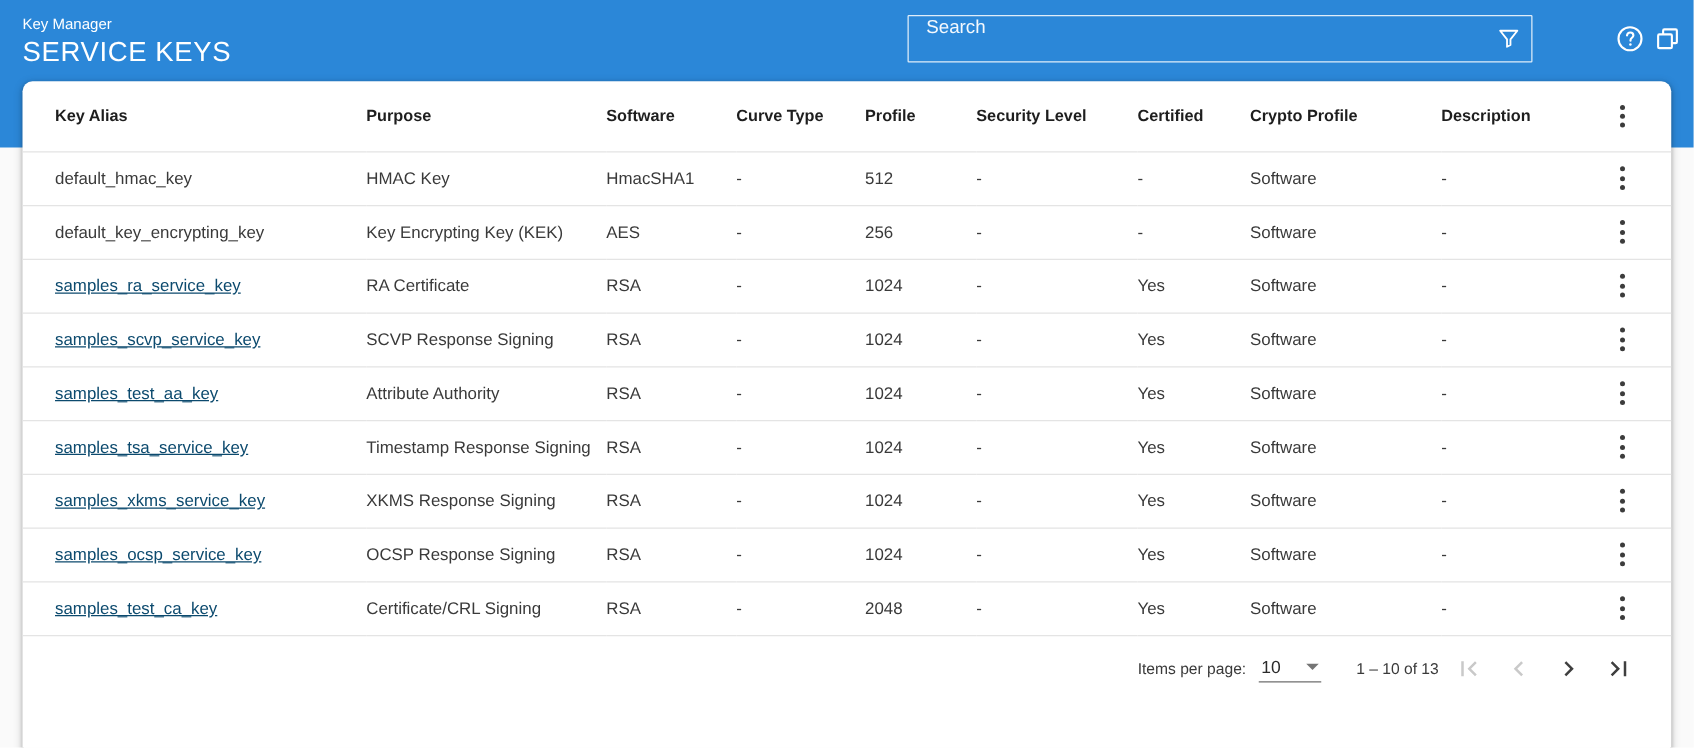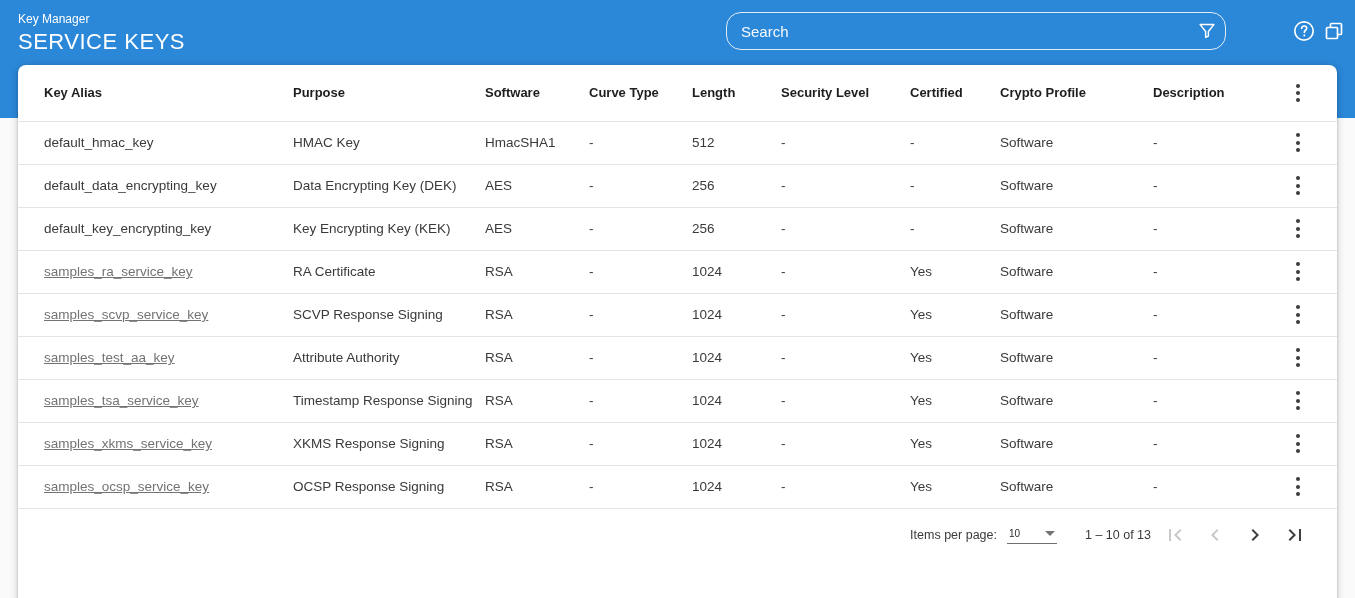--- a/index.html
+++ b/index.html
@@ -15,22 +15,22 @@
   .topbar {
     position:absolute; top:0; left:0; right:0; height:118px;
     background:var(--header-blue,#2b87d8);
   }
   .title-block { position:absolute; left:18px; top:11px; color:#fff; }
   .eyebrow { font-size:12px; line-height:16px; font-weight:400; }
   .page-title { font-size:22px; line-height:26px; font-weight:400; letter-spacing:.5px; margin-top:2px; }
 
   .search-box {
     position:absolute; left:726px; top:12px; width:500px; height:38px;
-    border:1px solid rgba(255,255,255,.85); border-radius:15px;
-    display:flex; align-items:center;
+    border:1px solid rgba(255,255,255,.85); border-radius:1px;
+    display:flex; align-items:flex-start;
   }
   .search-box input {
     flex:1; background:transparent; border:none; outline:none;
     color:#fff; font-size:15px; padding:0 8px 0 14px;
     font-family:"Liberation Sans", sans-serif;
   }
   .search-box input::placeholder { color:#fff; opacity:.95; }
   .icon-btn {
     background:transparent; border:none; cursor:pointer;
     display:flex; align-items:center; justify-content:center;
@@ -49,39 +49,39 @@
   table { width:1319px; table-layout:fixed; border-collapse:collapse; }
   col.c-alias{width:275px} col.c-purpose{width:192px} col.c-algo{width:104px}
   col.c-curve{width:103px} col.c-len{width:89px} col.c-sec{width:129px}
   col.c-cert{width:90px} col.c-prof{width:153px} col.c-desc{width:127px}
   col.c-menu{width:57px}
   th, td { text-align:left; border-bottom:1px solid #e4e4e4; padding:0 6px 0 0; }
   th { height:56px; font-size:13px; font-weight:bold; color:#1e1e1e;margin-left:29px; }
   td { height:43px; font-size:13.5px; color:#3a3a3a; }
   th:first-child, td:first-child { padding-left:26px; }
   td.link-cell .link {
-    text-decoration:underline; color:#737373; cursor:pointer;
+    text-decoration:underline; color:#0c4a6e; cursor:pointer;
   }
   .kebab {
     background:transparent; border:none; cursor:pointer;
     display:flex; flex-direction:column; align-items:center; justify-content:center;
     width:28px; height:28px; margin-left:4px;
   }
   .kebab i { display:block; width:4px; height:4px; border-radius:50%; background:#3c3c3c; margin:1.6px 0; }
 
   
   .pagination {
     display:flex; align-items:center; justify-content:flex-end;
     height:52px; padding-right:22px; font-size:12.5px; color:#3a3a3a;
   }
   .ipp-label { margin-right:10px; }
   .ipp-select {
     display:flex; align-items:center; justify-content:space-between;
     width:50px; border:none; border-bottom:1px solid #6f6f6f; background:transparent;
-    font-size:10px; color:#2b2b2b; padding:2px 2px 4px 2px; cursor:pointer;
+    font-size:14px; color:#2b2b2b; padding:2px 2px 4px 2px; cursor:pointer;
     font-family:"Liberation Sans", sans-serif; margin-right:28px;
   }
   .caret { width:0; height:0; border-left:5px solid transparent; border-right:5px solid transparent; border-top:5px solid #757575; }
   .range-label { margin-right:4px; }
   .nav-btn { background:transparent; border:none; width:40px; height:40px; display:flex; align-items:center; justify-content:center; cursor:pointer; }
   .nav-btn.disabled { cursor:default; }
   .nav-btn.disabled svg { fill:#c9c9c9; }
   .nav-btn.enabled svg { fill:#3f3f3f; }
 </style>
 </head>
@@ -137,21 +137,21 @@
         <col class="c-prof">
       <col class="c-desc">
         <col class="c-menu">
     </colgroup>
     <thead>
       <tr>
         <th>Key Alias</th>
         <th>Purpose</th>
         <th>Software</th>
         <th>Curve Type</th>
-        <th>Length</th>
+        <th>Profile</th>
         <th>Security Level</th>
         <th>Certified</th>
         <th>Crypto Profile</th>
         <th>Description</th>
         <th>
           <button class="kebab">
             <span style="display:flex;flex-direction:column;align-items:center">
                 <i></i>
                 <i></i>
                 <i></i>
@@ -175,40 +175,20 @@
       <button class="kebab">
         <span style="display:flex;flex-direction:column;align-items:center">
                 <i></i>
                 <i></i>
                 <i></i>
               </span>
       </button>
     </td>
   </tr>
         <tr>
-    <td class="link-cell"><span>default_data_encrypting_key</span></td>
-    <td>Data Encrypting Key (DEK)</td>
-    <td>AES</td>
-    <td>-</td>
-    <td>256</td>
-    <td>-</td>
-    <td>-</td>
-    <td>Software</td>
-    <td>-</td>
-    <td>
-      <button class="kebab">
-        <span style="display:flex;flex-direction:column;align-items:center">
-                <i></i>
-                <i></i>
-                <i></i>
-              </span>
-      </button>
-    </td>
-  </tr>
-        <tr>
     <td class="link-cell"><span>default_key_encrypting_key</span></td>
     <td>Key Encrypting Key (KEK)</td>
     <td>AES</td>
     <td>-</td>
     <td>256</td>
     <td>-</td>
     <td>-</td>
     <td>Software</td>
     <td>-</td>
     <td>
@@ -320,20 +300,40 @@
               </span>
       </button>
     </td>
   </tr>
         <tr>
     <td class="link-cell"><span class="link">samples_ocsp_service_key</span></td>
     <td>OCSP Response Signing</td>
     <td>RSA</td>
     <td>-</td>
     <td>1024</td>
+    <td>-</td>
+    <td>Yes</td>
+    <td>Software</td>
+    <td>-</td>
+    <td>
+      <button class="kebab">
+        <span style="display:flex;flex-direction:column;align-items:center">
+                <i></i>
+                <i></i>
+                <i></i>
+              </span>
+      </button>
+    </td>
+  </tr>
+        <tr>
+    <td class="link-cell"><span class="link">samples_test_ca_key</span></td>
+    <td>Certificate/CRL Signing</td>
+    <td>RSA</td>
+    <td>-</td>
+    <td>2048</td>
     <td>-</td>
     <td>Yes</td>
     <td>Software</td>
     <td>-</td>
     <td>
       <button class="kebab">
         <span style="display:flex;flex-direction:column;align-items:center">
                 <i></i>
                 <i></i>
                 <i></i>

